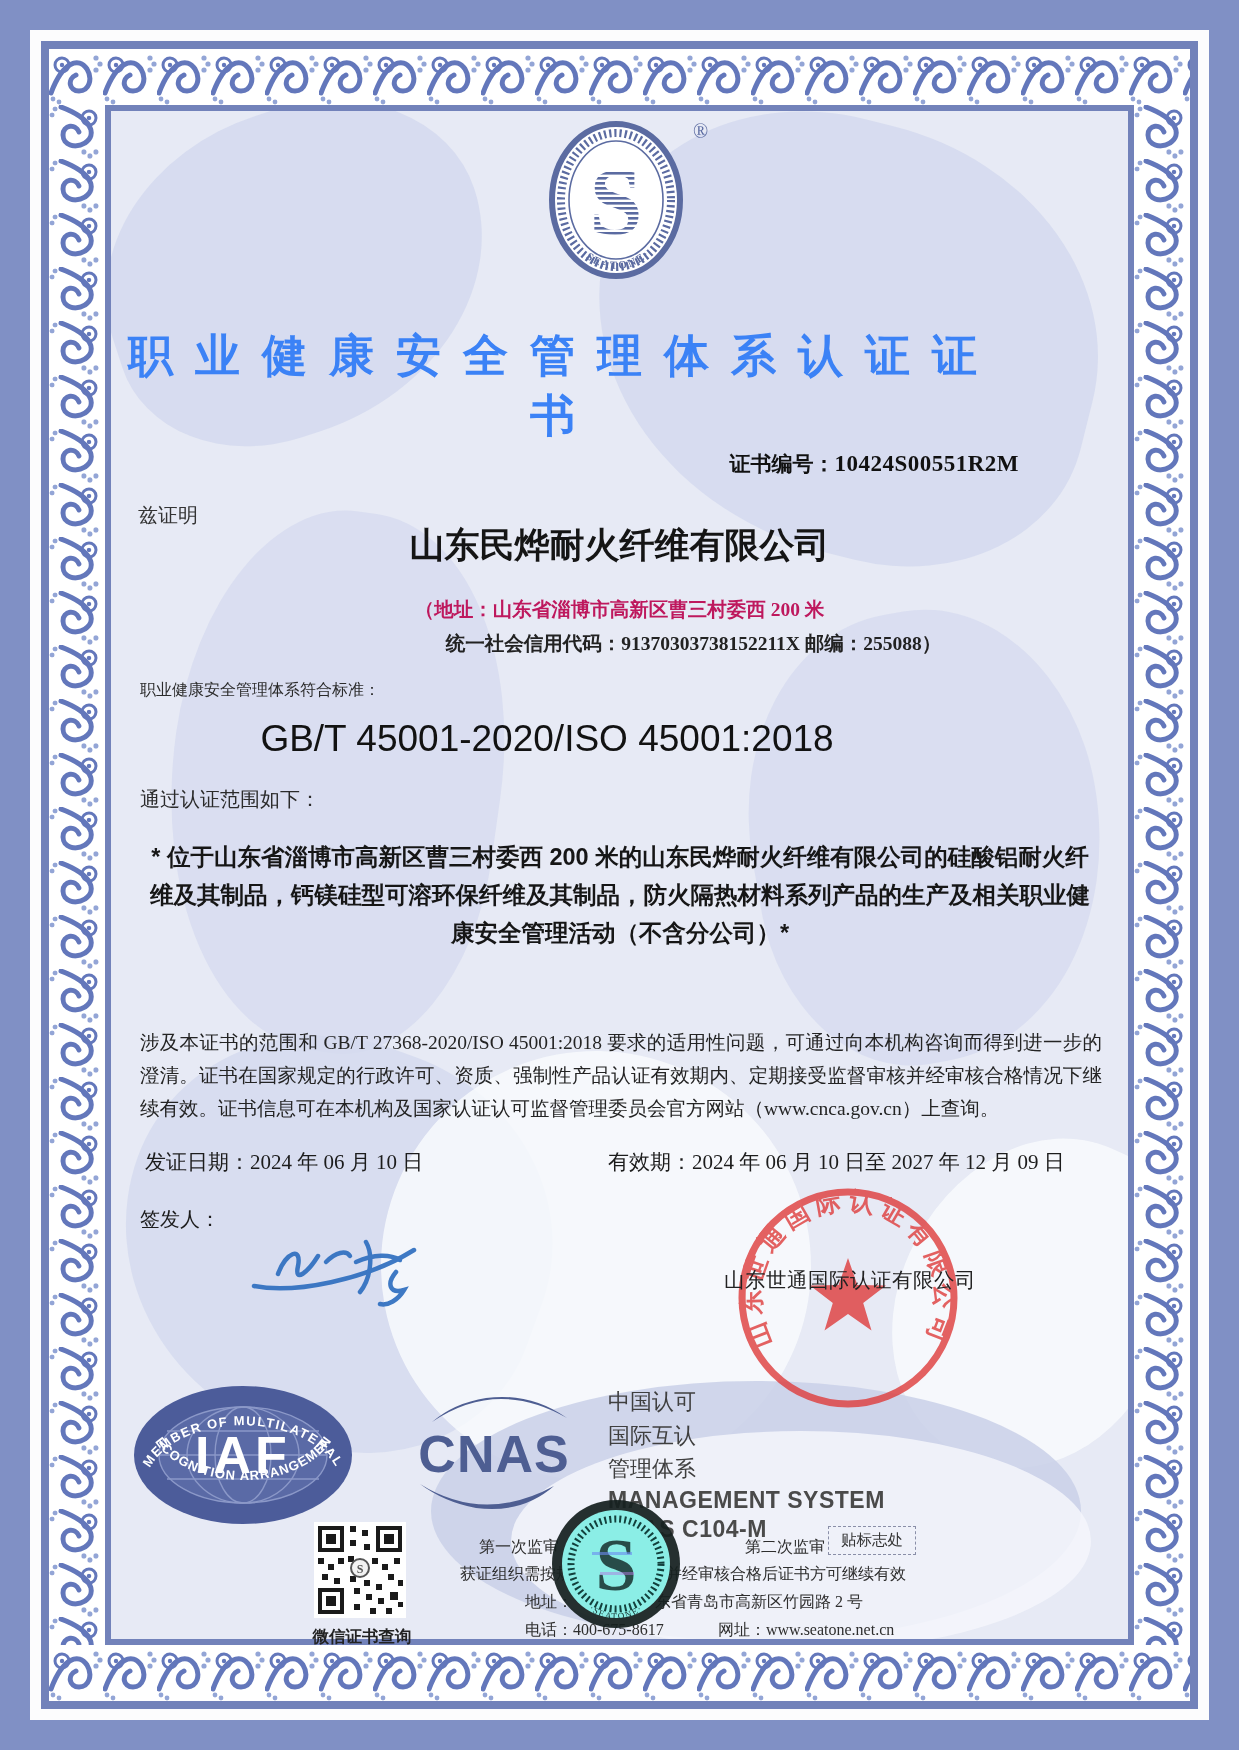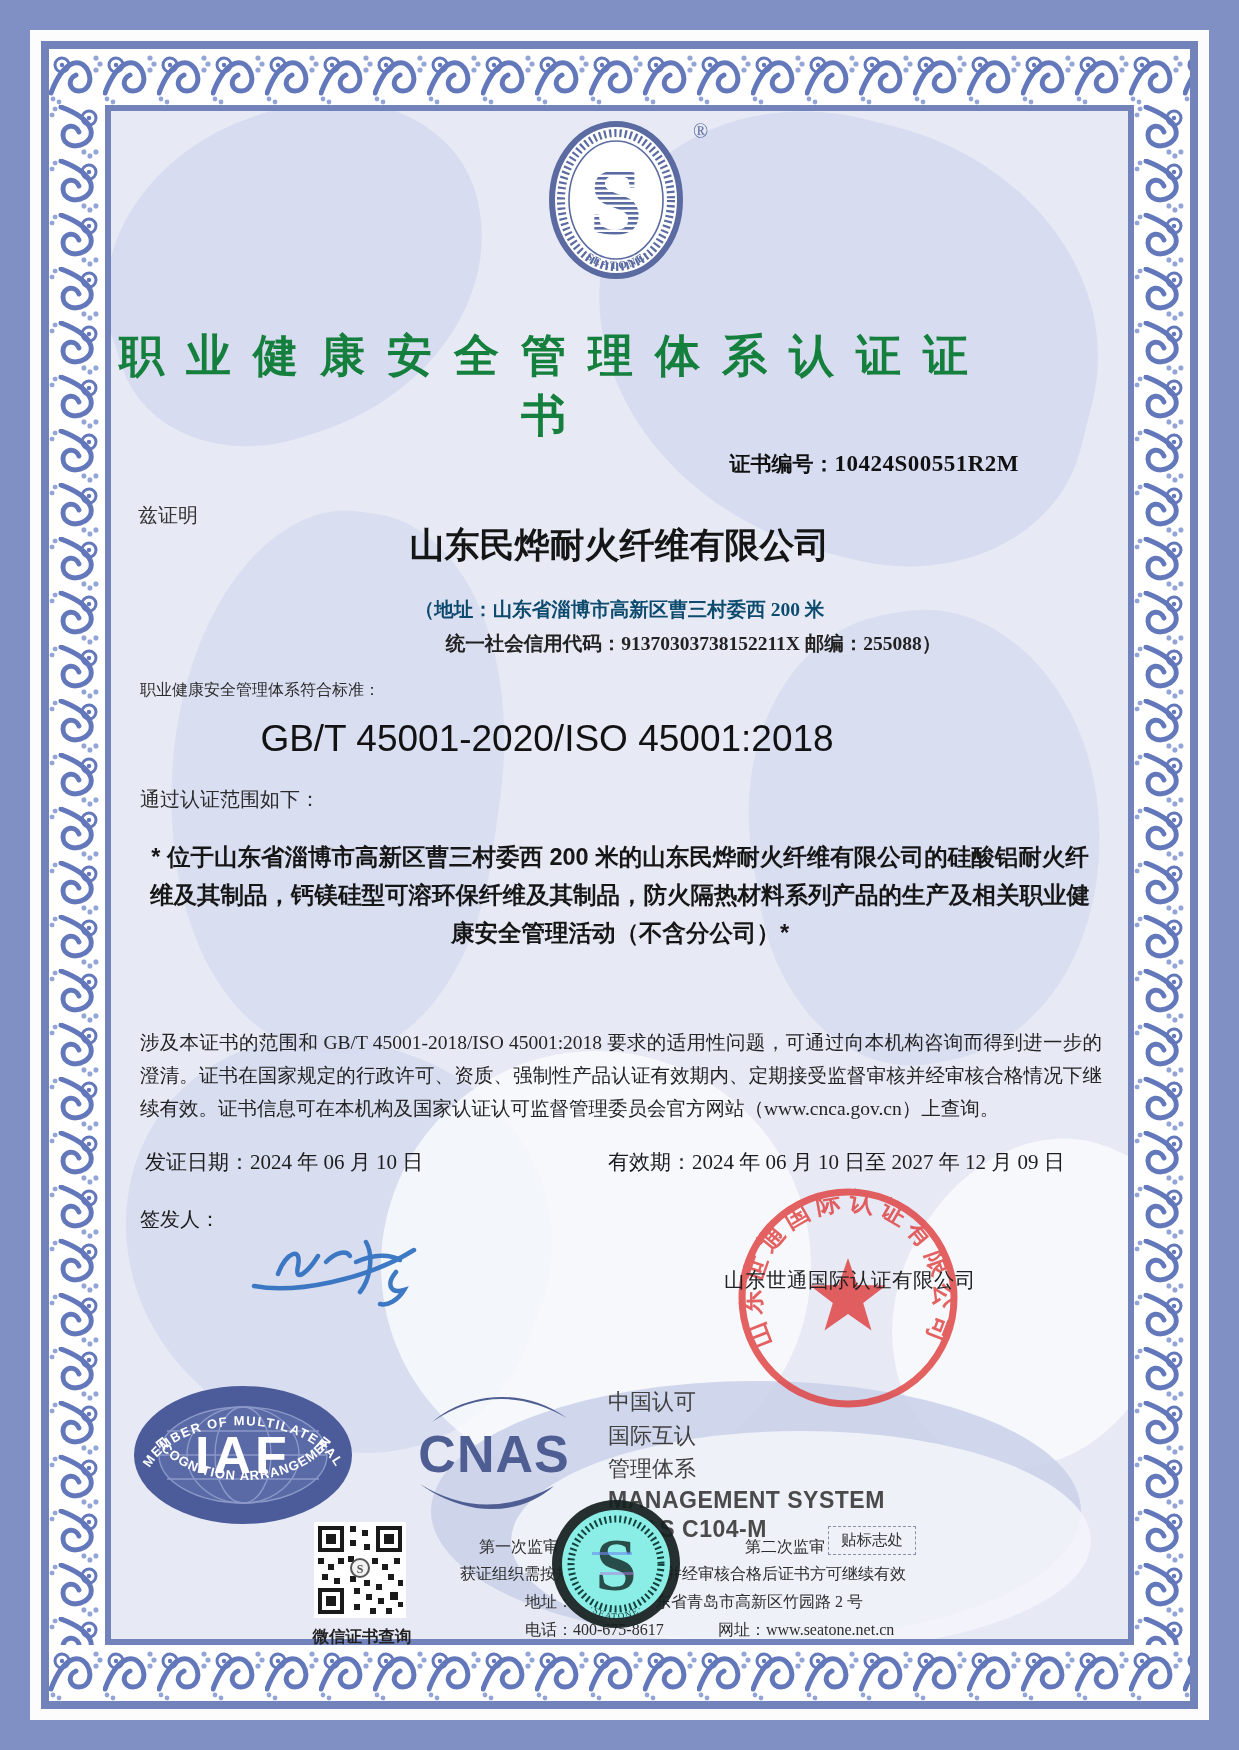--- a/index.html
+++ b/index.html
@@ -11,28 +11,28 @@
   .bd-white{inset:30px;background:#fcfcfd;}
   .bd-blue{inset:41px;background:#7282ba;}
   .bd-pat{inset:49px;background:#ffffff;}
   .bd-line{inset:105px;border:6px solid #7282ba;box-sizing:border-box;background:transparent;}
   .paper{inset:111px;background:#e7eaf5;overflow:hidden;}
   .strip{position:absolute;display:block;}
   
   .wm{position:absolute;opacity:.85;}
   
   .z{z-index:3;}
-  .title{left:112px;top:326px;width:885px;text-align:center;font-size:45px;font-weight:600;
-         letter-spacing:22px;color:#15803d;}
+  .title{left:121px;top:326px;width:885px;text-align:center;font-size:45px;font-weight:600;
+         letter-spacing:22px;color:#3b82f6;}
   .certno{right:220px;top:450px;font-weight:bold;font-size:21px;color:#111;}
   .certno b{font-size:23px;letter-spacing:.5px;margin-top:20px;}
   .intro{left:138px;top:502px;font-size:20px;color:#333;}
   .company{left:112px;top:522px;width:1015px;text-align:center;font-size:35px;font-weight:700;
            font-family:Liberation Serif, serif;color:#151515;}
-  .addr1{left:112px;top:596px;width:1015px;text-align:center;font-size:19.5px;font-weight:600;color:#0c4a6e;}
+  .addr1{left:112px;top:596px;width:1015px;text-align:center;font-size:19.5px;font-weight:600;color:#be185d;}
   .addr2{left:112px;top:630px;width:1163px;text-align:center;font-size:19.5px;font-weight:600;color:#222;}
   .stdlabel{left:140px;top:680px;font-size:16px;color:#2b2b2b;}
   .stdvalue{left:112px;top:718px;width:870px;text-align:center;font-size:37px;color:#121212;
             font-family:"Liberation Sans",sans-serif;}
   .scopelabel{left:140px;top:786px;font-size:20px;color:#2b2b2b;}
   .scopetext{left:140px;top:838px;width:960px;text-align:center;font-size:23.5px;font-weight:700;
              line-height:38px;font-family:"Liberation Sans",sans-serif;color:#161616;}
   .clar{left:140px;top:1026px;width:962px;font-size:19.5px;line-height:33px;text-align:justify;color:#242424;}
   .dateL{left:145px;top:1148px;font-size:21px;}
   .dateR{left:608px;top:1148px;font-size:21px;}
@@ -155,21 +155,21 @@
   <div class="abs z company">山东民烨耐火纤维有限公司</div>
   <div class="abs z addr1">（地址：山东省淄博市高新区曹三村委西 200 米</div>
   <div class="abs z addr2">统一社会信用代码：91370303738152211X 邮编：255088）</div>
 
   <div class="abs z stdlabel">职业健康安全管理体系符合标准：</div>
   <div class="abs z stdvalue">GB/T 45001-2020/ISO 45001:2018</div>
 
   <div class="abs z scopelabel">通过认证范围如下：</div>
   <div class="abs z scopetext">* 位于山东省淄博市高新区曹三村委西 200 米的山东民烨耐火纤维有限公司的硅酸铝耐火纤维及其制品，钙镁硅型可溶环保纤维及其制品，防火隔热材料系列产品的生产及相关职业健康安全管理活动（不含分公司）*</div>
 
-  <div class="abs z clar">涉及本证书的范围和 GB/T 45001-2018/ISO 45001:2018 要求的适用性问题，可通过向本机构咨询而得到进一步的澄清。证书在国家规定的行政许可、资质、强制性产品认证有效期内、定期接受监督审核并经审核合格情况下继续有效。证书信息可在本机构及国家认证认可监督管理委员会官方网站（www.cnca.gov.cn）上查询。</div>
+  <div class="abs z clar">涉及本证书的范围和 GB/T 27368-2020/ISO 45001:2018 要求的适用性问题，可通过向本机构咨询而得到进一步的澄清。证书在国家规定的行政许可、资质、强制性产品认证有效期内、定期接受监督审核并经审核合格情况下继续有效。证书信息可在本机构及国家认证认可监督管理委员会官方网站（www.cnca.gov.cn）上查询。</div>
 
   <div class="abs z dateL">发证日期：2024 年 06 月 10 日</div>
   <div class="abs z dateR">有效期：2024 年 06 月 10 日至 2027 年 12 月 09 日</div>
 
   <div class="abs z issuer">签发人：</div>
   <svg class="abs z" style="left:248px;top:1228px" width="175" height="90" viewBox="0 0 175 90">
     <g stroke="#2f6fc0" stroke-width="4.5" fill="none" stroke-linecap="round" opacity="0.92">
       <path d="M6,58 C46,66 118,52 166,22"></path>
       <path d="M30,46 c8,-22 24,-28 20,-8 c-4,18 10,6 20,-10"></path>
       <path d="M78,34 c10,-10 20,-12 24,-6"></path>

